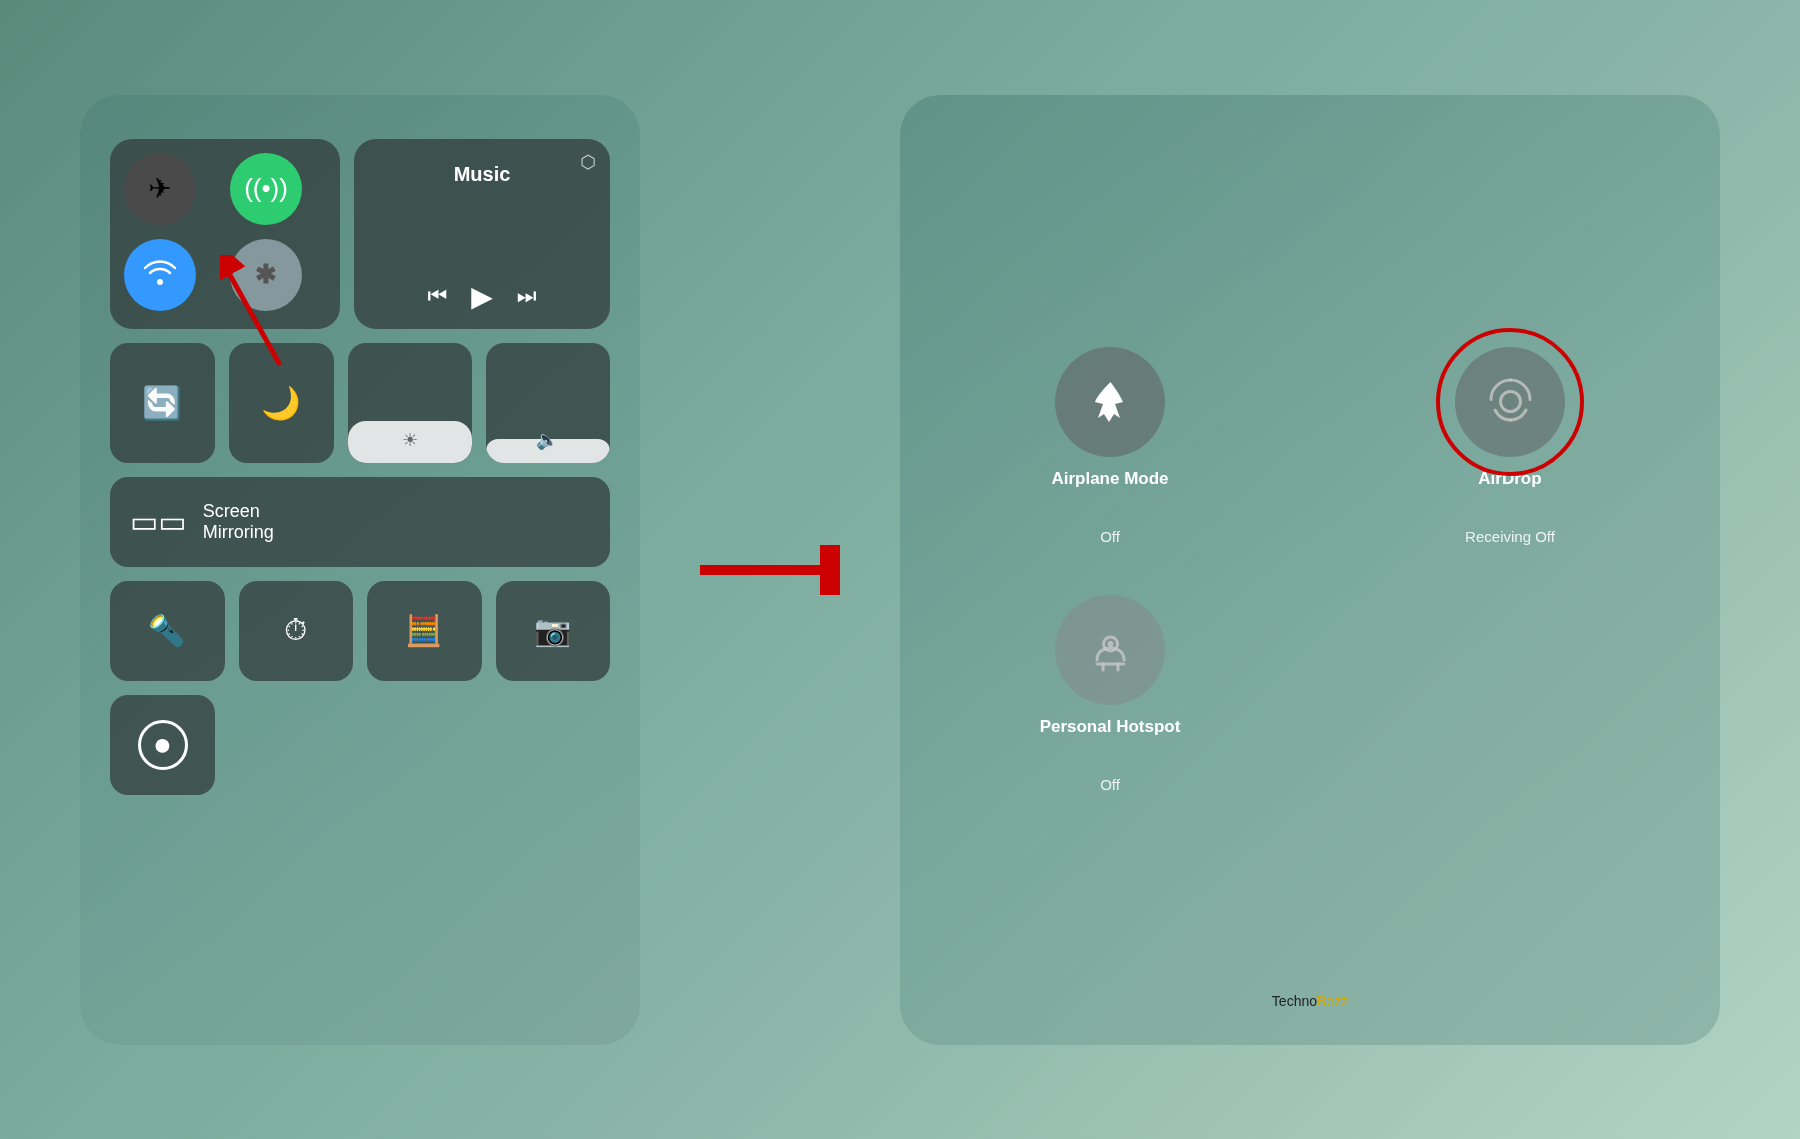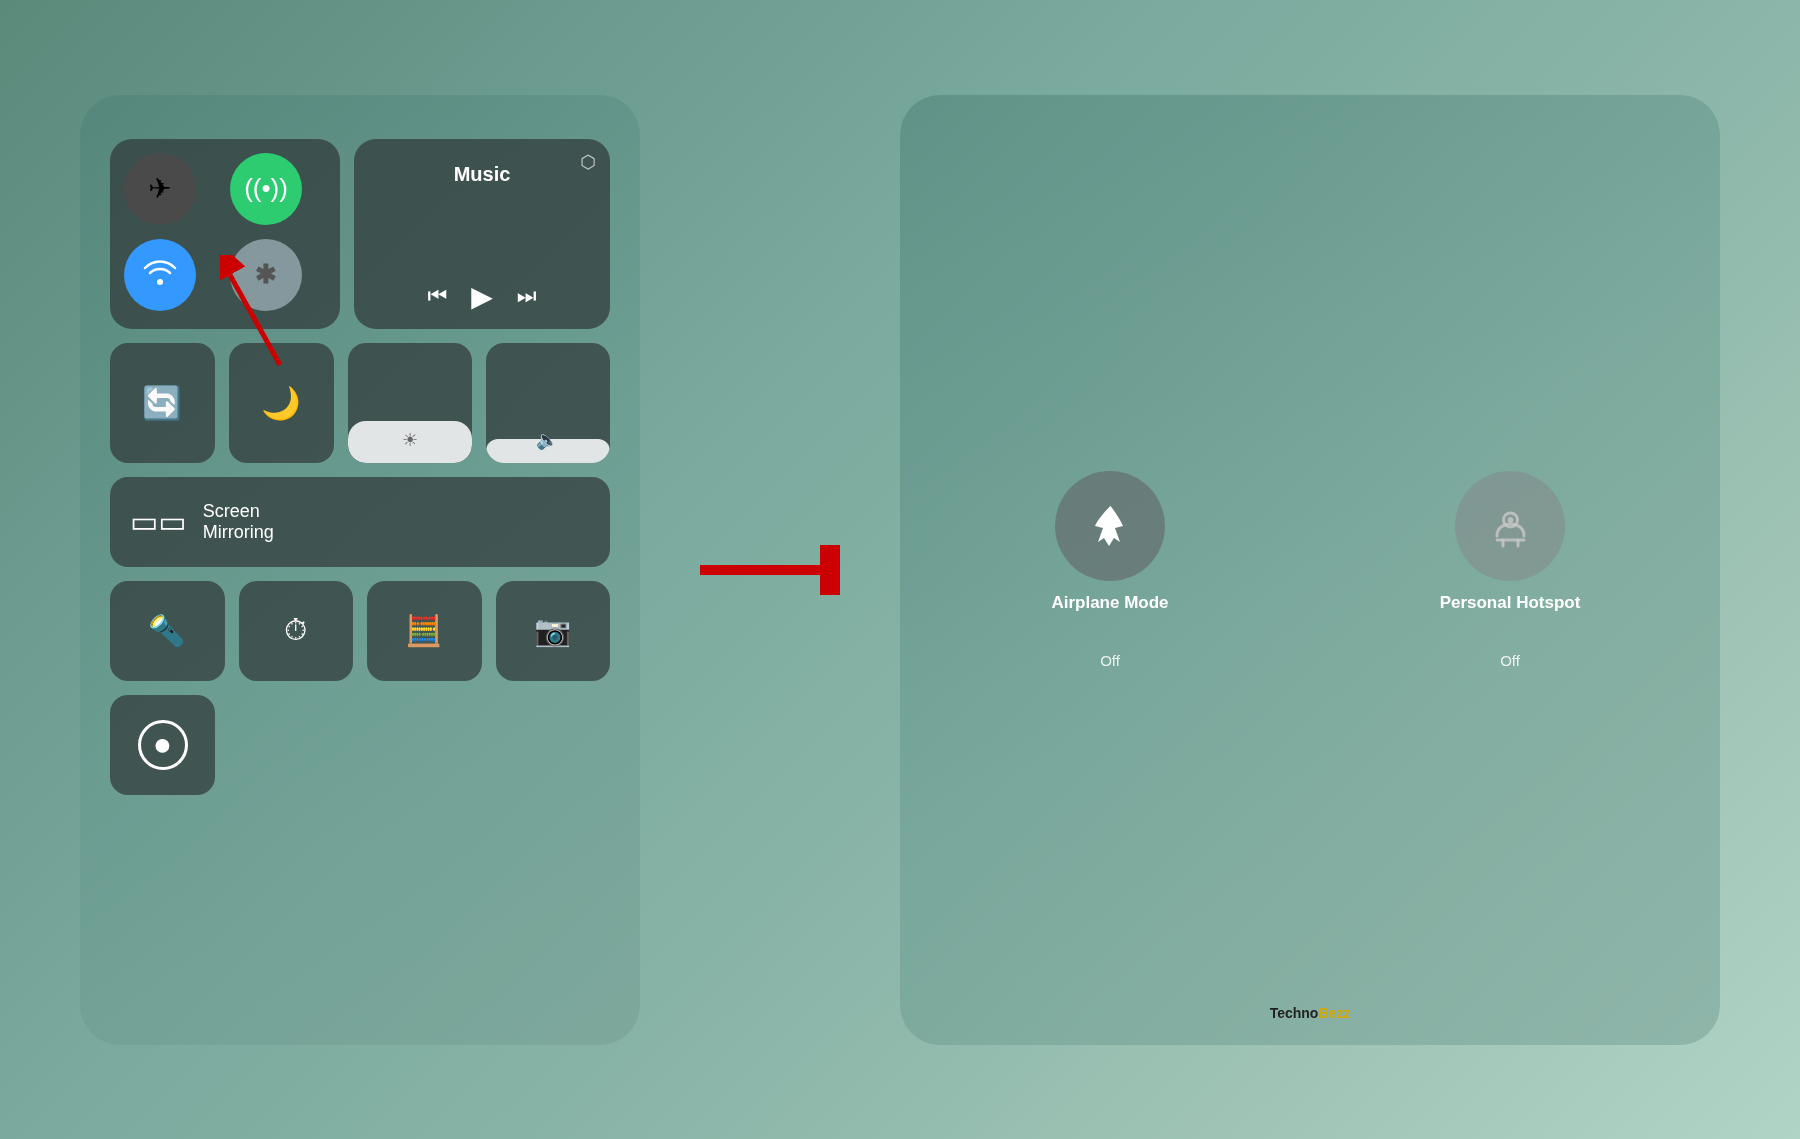--- a/index.html
+++ b/index.html
@@ -332,25 +332,25 @@
     .annotation-arrow {
       position: absolute;
       top: 160px;
       left: 140px;
       z-index: 10;
     }
 
     
     .watermark {
       position: absolute;
-      bottom: 24px;
+      bottom: 36px;
       left: 50%;
       transform: translateX(-50%);
       font-size: 14px;
-      font-weight: 700;
+      font-weight: 400;
       z-index: 2;
     }
 
     .watermark .techno { color: #222; }
     .watermark .bezz { color: #d4a800; }
   </style>
 </head>
 <body>
 
 <div class="main-container">
@@ -473,20 +473,49 @@
         </div>
         <div class="control-label">
           <span class="name">Airplane Mode</span>
           <span class="status">Off</span>
         </div>
       </div>
 
 
 
 
+      <div class="control-item" style="position:relative;">
+
+        <div style="position:relative; display:inline-block;">
+          <div class="control-circle circle-airdrop">
+            <svg width="55" height="55" viewBox="0 0 55 55" fill="none">
+              <circle cx="27.5" cy="27.5" r="10" stroke="rgba(200,200,200,0.8)" stroke-width="3" fill="none"></circle>
+              <path d="M27.5 6 C16.7 6 8 14.7 8 25.5" stroke="rgba(200,200,200,0.8)" stroke-width="3" fill="none" stroke-linecap="round"></path>
+              <path d="M47 25.5 C47 14.7 38.3 6 27.5 6" stroke="rgba(200,200,200,0.8)" stroke-width="3" fill="none" stroke-linecap="round"></path>
+              <path d="M12 36 C15 42 20.8 46 27.5 46" stroke="rgba(200,200,200,0.8)" stroke-width="3" fill="none" stroke-linecap="round"></path>
+              <path d="M43 36 C40 42 34.2 46 27.5 46" stroke="rgba(200,200,200,0.8)" stroke-width="3" fill="none" stroke-linecap="round"></path>
+            </svg>
+          </div>
+          <div style="
+            position:absolute;
+            top:50%;
+            left:50%;
+            transform:translate(-50%,-50%);
+            width:148px;
+            height:148px;
+            border:4px solid #cc0000;
+            border-radius:50%;
+            pointer-events:none;
+          "></div>
+        </div>
+        <div class="control-label">
+          <span class="name">AirDrop</span>
+          <span class="status">Receiving Off</span>
+        </div>
+      </div>
 
       <div class="control-item">
         <div class="control-circle circle-hotspot">
           <svg width="55" height="55" viewBox="0 0 55 55" fill="none">
             <circle cx="27.5" cy="22" r="7" stroke="rgba(200,200,200,0.8)" stroke-width="3" fill="none"></circle>
             <circle cx="27.5" cy="22" r="3" fill="rgba(200,200,200,0.8)"></circle>
             <path d="M14 38 C14 30 20 26 27.5 26 C35 26 41 30 41 38" stroke="rgba(200,200,200,0.8)" stroke-width="3" fill="none" stroke-linecap="round"></path>
             <line x1="14" y1="42" x2="41" y2="42" stroke="rgba(200,200,200,0.8)" stroke-width="3" stroke-linecap="round"></line>
             <line x1="20" y1="42" x2="20" y2="48" stroke="rgba(200,200,200,0.8)" stroke-width="3" stroke-linecap="round"></line>
             <line x1="35" y1="42" x2="35" y2="48" stroke="rgba(200,200,200,0.8)" stroke-width="3" stroke-linecap="round"></line>

